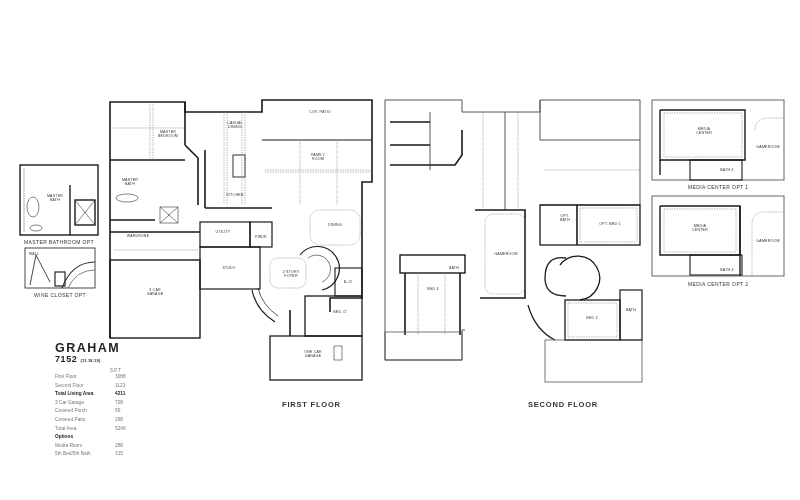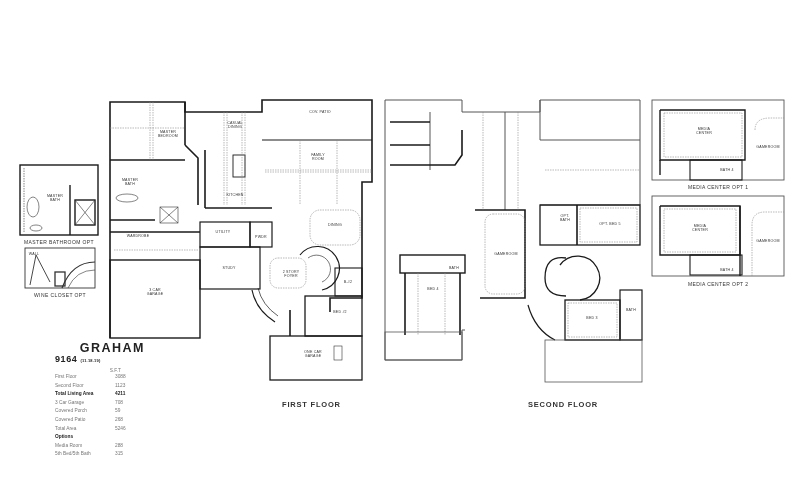--- a/index.html
+++ b/index.html
@@ -2,21 +2,21 @@
 <html><head>
 <meta charset="utf-8">
 <style>
   html, body { margin: 0; padding: 0; background: #ffffff; }
   body { width: 800px; height: 500px; position: relative; overflow: hidden; font-family: "Liberation Sans", sans-serif; color: #2b2b2b; }
   svg.plan { position: absolute; left: 0; top: 0; }
   .rlabel { position: absolute; font-size: 3.6px; letter-spacing: 0.2px; color: #333; text-align: center; line-height: 4px; white-space: pre-line; font-family: "Liberation Sans", sans-serif; text-transform: uppercase; }
   .caption { position: absolute; font-size: 5px; letter-spacing: 0.4px; color: #333; font-family: "Liberation Sans", sans-serif; }
   .floor-title { position: absolute; font-size: 7.5px; font-weight: bold; letter-spacing: 0.8px; color: #333; font-family: "Liberation Sans", sans-serif; }
   .title-block { position: absolute; left: 55px; top: 342px; width: 90px; }
-  .plan-name { font-size: 12.5px; font-weight: bold; letter-spacing: 1.5px; line-height: 12px; color: #222; text-align: right; }
+  .plan-name { font-size: 12.5px; font-weight: bold; letter-spacing: 1.5px; line-height: 12px; color: #222; }
   .plan-number { font-size: 9px; font-weight: bold; letter-spacing: 0.6px; line-height: 10px; color: #222; }
   .plan-date { font-size: 4px; font-weight: bold; margin-left: 3px; letter-spacing: 0.2px; }
   .sqft-head { font-size: 4.8px; color: #777; text-align: right; padding-right: 24px; margin-top: 2px; }
   .row { display: flex; justify-content: space-between; font-size: 4.8px; color: #777; line-height: 8.6px; }
   .row .lbl { width: 60px; }
   .row .val { width: 30px; text-align: left; }
   .row.bold { color: #222; font-weight: bold; }
   .opt-head { font-size: 4.8px; font-weight: bold; color: #222; line-height: 8.6px; }
 </style>
 </head>
@@ -220,21 +220,21 @@
 CENTER</div>
 <div class="rlabel" style="left:752px; top:239px; width:32px;">GAMEROOM</div>
 <div class="rlabel" style="left:716px; top:268px; width:22px;">BATH 4</div>
 
 <div class="floor-title" style="left:282px; top:400px;">FIRST FLOOR</div>
 <div class="floor-title" style="left:528px; top:400px;">SECOND FLOOR</div>
 
 <div class="title-block">
   <div class="plan-name">GRAHAM</div>
   <div class="plan-number">
-    <span>9164</span><span class="plan-date">(11.18.19)</span>
+    <span>7152</span><span class="plan-date">(11.18.19)</span>
   </div>
   <div class="sqft-head">S.F.T</div>
   <div>
     <div class="row">
         <span class="lbl">First Floor</span>
         <span class="val">3088</span>
       </div>
     <div class="row">
         <span class="lbl">Second Floor</span>
         <span class="val">1123</span>

